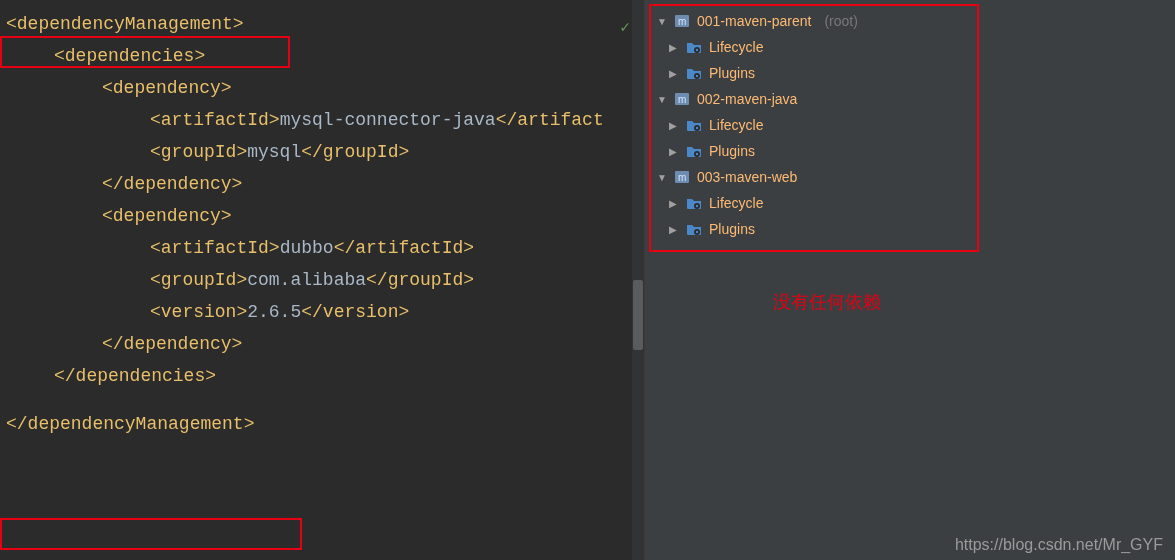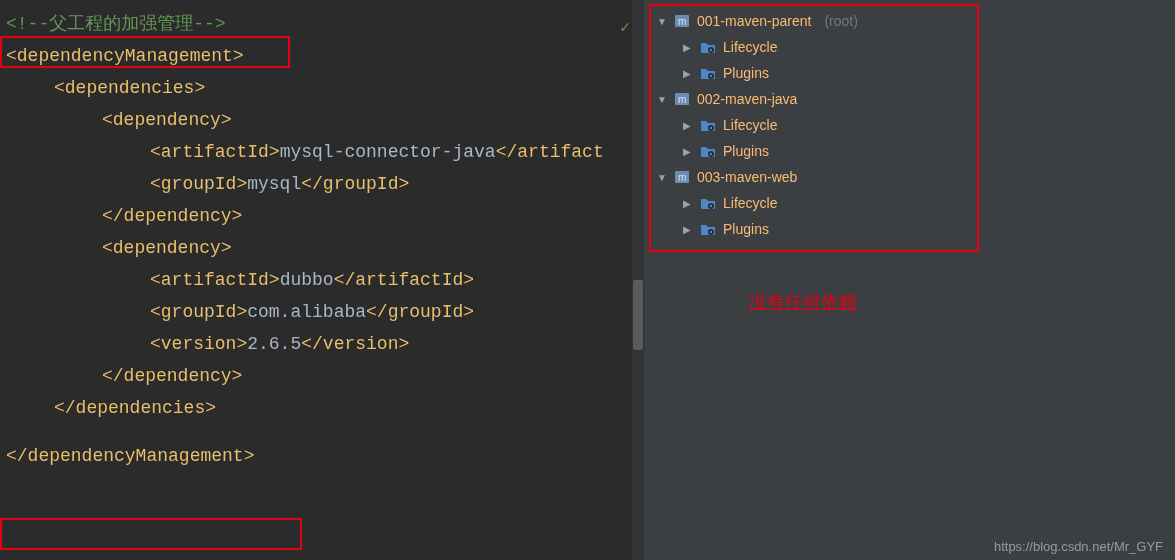--- a/index.html
+++ b/index.html
@@ -85,37 +85,36 @@
   .micon, .ficon {
     display: inline-flex;
     align-items: center;
     justify-content: center;
     width: 18px; height: 18px;
     margin: 0 6px 0 2px;
   }
   .micon svg, .ficon svg { width: 16px; height: 16px; }
   .tree-label { color: #fdba74; }
   .dim { color: #787878; margin-left: 13px; }
-  .ind1 { padding-left: 32px; }
+  .ind1 { padding-left: 18px; }
   .note {
     position: absolute;
-    left: 104px;
+    left: 128px;
     top: 290px;
     color: #e60012;
     font-family: "Microsoft YaHei", "SimSun", sans-serif;
     font-size: 18px;
-    text-decoration: underline;
   }
   .watermark {
     position: absolute;
     right: 12px;
     bottom: 6px;
     color: #9a9a9a;
     font-family: sans-serif;
-    font-size: 13px;
+    font-size: 16px;
   }
   .scroll-track {
     position: absolute;
     right: 0; top: 0;
     width: 12px; height: 100%;
     background: #313335;
   }
   .scroll-thumb {
     position: absolute;
     right: 1px; top: 280px;
@@ -124,21 +123,20 @@
     border-radius: 2px;
   }
 </style>
 </head>
 <body>
 
 <div class="container">
 
   <div class="editor">
     <span class="gutter-check">✓</span>
-    <div class="line"><span class="comment">&lt;!--父工程的加强管理--&gt;</span></div>
     <div class="line"><span class="tag">&lt;dependencyManagement&gt;</span></div>
     <div class="line i1"><span class="tag">&lt;dependencies&gt;</span></div>
     <div class="line i2"><span class="tag">&lt;dependency&gt;</span></div>
     <div class="line i3"><span class="tag"><span class="tag">&lt;artifactId&gt;</span><span class="text">mysql-connector-java</span><span class="tag">&lt;/artifact</span></span></div>
     <div class="line i3"><span class="tag"><span class="tag">&lt;groupId&gt;</span><span class="text">mysql</span><span class="tag">&lt;/groupId&gt;</span></span></div>
     <div class="line i2"><span class="tag">&lt;/dependency&gt;</span></div>
     <div class="line i2"><span class="tag">&lt;dependency&gt;</span></div>
     <div class="line i3"><span class="tag"><span class="tag">&lt;artifactId&gt;</span><span class="text">dubbo</span><span class="tag">&lt;/artifactId&gt;</span></span></div>
     <div class="line i3"><span class="tag"><span class="tag">&lt;groupId&gt;</span><span class="text">com.alibaba</span><span class="tag">&lt;/groupId&gt;</span></span></div>
     <div class="line i3"><span class="tag"><span class="tag">&lt;version&gt;</span><span class="text">2.6.5</span><span class="tag">&lt;/version&gt;</span></span></div>

